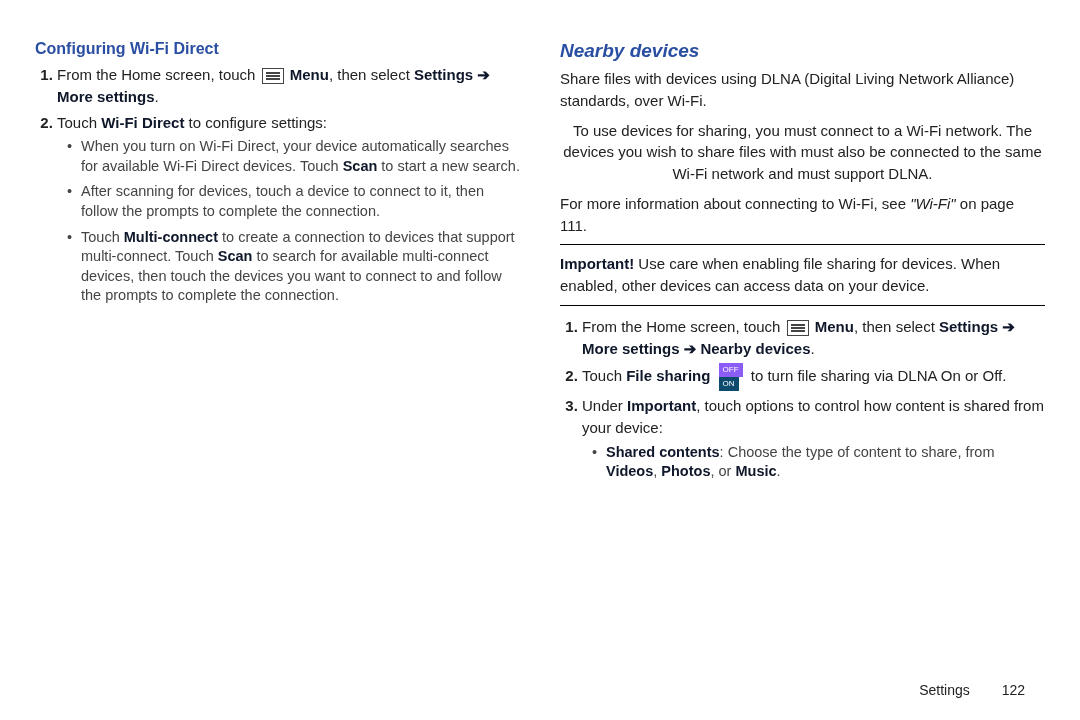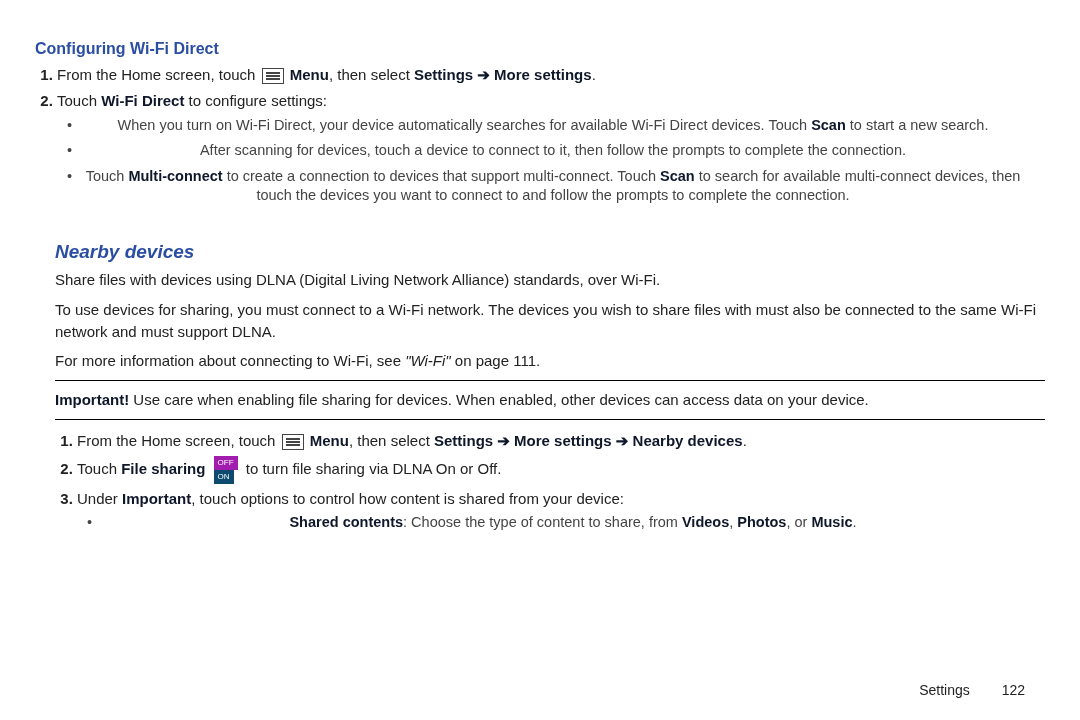--- a/index.html
+++ b/index.html
@@ -10,21 +10,20 @@
     background: #fff;
     font-family: Arial, Helvetica, sans-serif;
     color: #222;
   }
   .page {
     display: flex;
     width: 1080px;
     height: 564px;
     box-sizing: border-box;
     padding: 40px 35px 25px 35px;
-    flex-direction: column;
   }
   .col {
     flex: 1;
     padding: 0 20px;
     box-sizing: border-box;
   }
   .col-left { padding-left: 0; }
   .col-right { padding-right: 0; }
   h3.sub {
     color: #2a4ea2;
@@ -37,21 +36,21 @@
     font-size: 19px;
     font-weight: bold;
     font-style: italic;
     margin: 0 0 6px 0;
   }
   p, li { font-size: 15px; line-height: 1.45; }
   ol { margin: 0 0 0 22px; padding: 0; }
   ol > li { margin-bottom: 4px; }
   ol > li::marker { font-weight: bold; }
   ul.bul { list-style: none; margin: 4px 0 4px 10px; padding: 0; }
-  ul.bul > li { position: relative; padding-left: 14px; font-size: 14.5px; color: #444; margin-bottom: 6px; line-height:1.35;text-align:center;}
+  ul.bul > li { position: relative; padding-left: 14px; font-size: 14.5px; color: #444; margin-bottom: 6px; line-height:1.35;}
   ul.bul > li:before { content: "•"; position: absolute; left: 0; }
   b { font-weight: bold; color: #0f172a; }
   .arrow { font-weight: bold; }
   hr.thin { border: none; border-top: 1px solid #000; margin: 8px 0; }
   .important-block { margin: 0; }
   .menu-icon {
     display: inline-block;
     vertical-align: middle;
     width: 20px; height: 14px;
     border: 1px solid #444;
@@ -68,21 +67,21 @@
     margin: 0 4px;
     line-height: 0;
   }
   .toggle span {
     display: inline-block;
     font-size: 8px;
     color: #fff;
     padding: 3px 4px;
     line-height: 1;
   }
-  .toggle .off { background: #a21caf; }
+  .toggle .off { background: #8b5cf6; }
   .toggle .on  { background: #0c4a6e; }
   .footer {
     position: absolute;
     bottom: 22px;
     right: 55px;
     font-size: 14px;
   }
   .footer .lbl { margin-right: 28px; }
   .quote-it { font-style: italic; }
 </style>
@@ -114,21 +113,21 @@
           </li>
         </ul>
       </li>
     </ol>
   </div>
 
   <div class="col col-right">
     <h3 class="title-italic">Nearby devices</h3>
 
     <p style="margin:0 0 8px 0;">Share files with devices using DLNA (Digital Living Network Alliance) standards, over Wi-Fi.</p>
-    <p style="margin:0 0 8px 0;">To use devices for sharing, you must connect to a Wi-Fi network. The devices you wish to share files with must also be connected to the same Wi-Fi network and must support DLNA.</p>
+    <p style="margin:0 0 8px 0;text-align:center;">To use devices for sharing, you must connect to a Wi-Fi network. The devices you wish to share files with must also be connected to the same Wi-Fi network and must support DLNA.</p>
     <p style="margin:0 0 8px 0;">
       <span>For more information about connecting to Wi-Fi, see </span><span class="quote-it">"Wi-Fi"</span><span> on page 111.</span>
     </p>
 
     <hr class="thin">
     <p class="important-block">
       <b>Important! </b><span>Use care when enabling file sharing for devices. When enabled, other devices can access data on your device.</span>
     </p>
     <hr class="thin">
 

